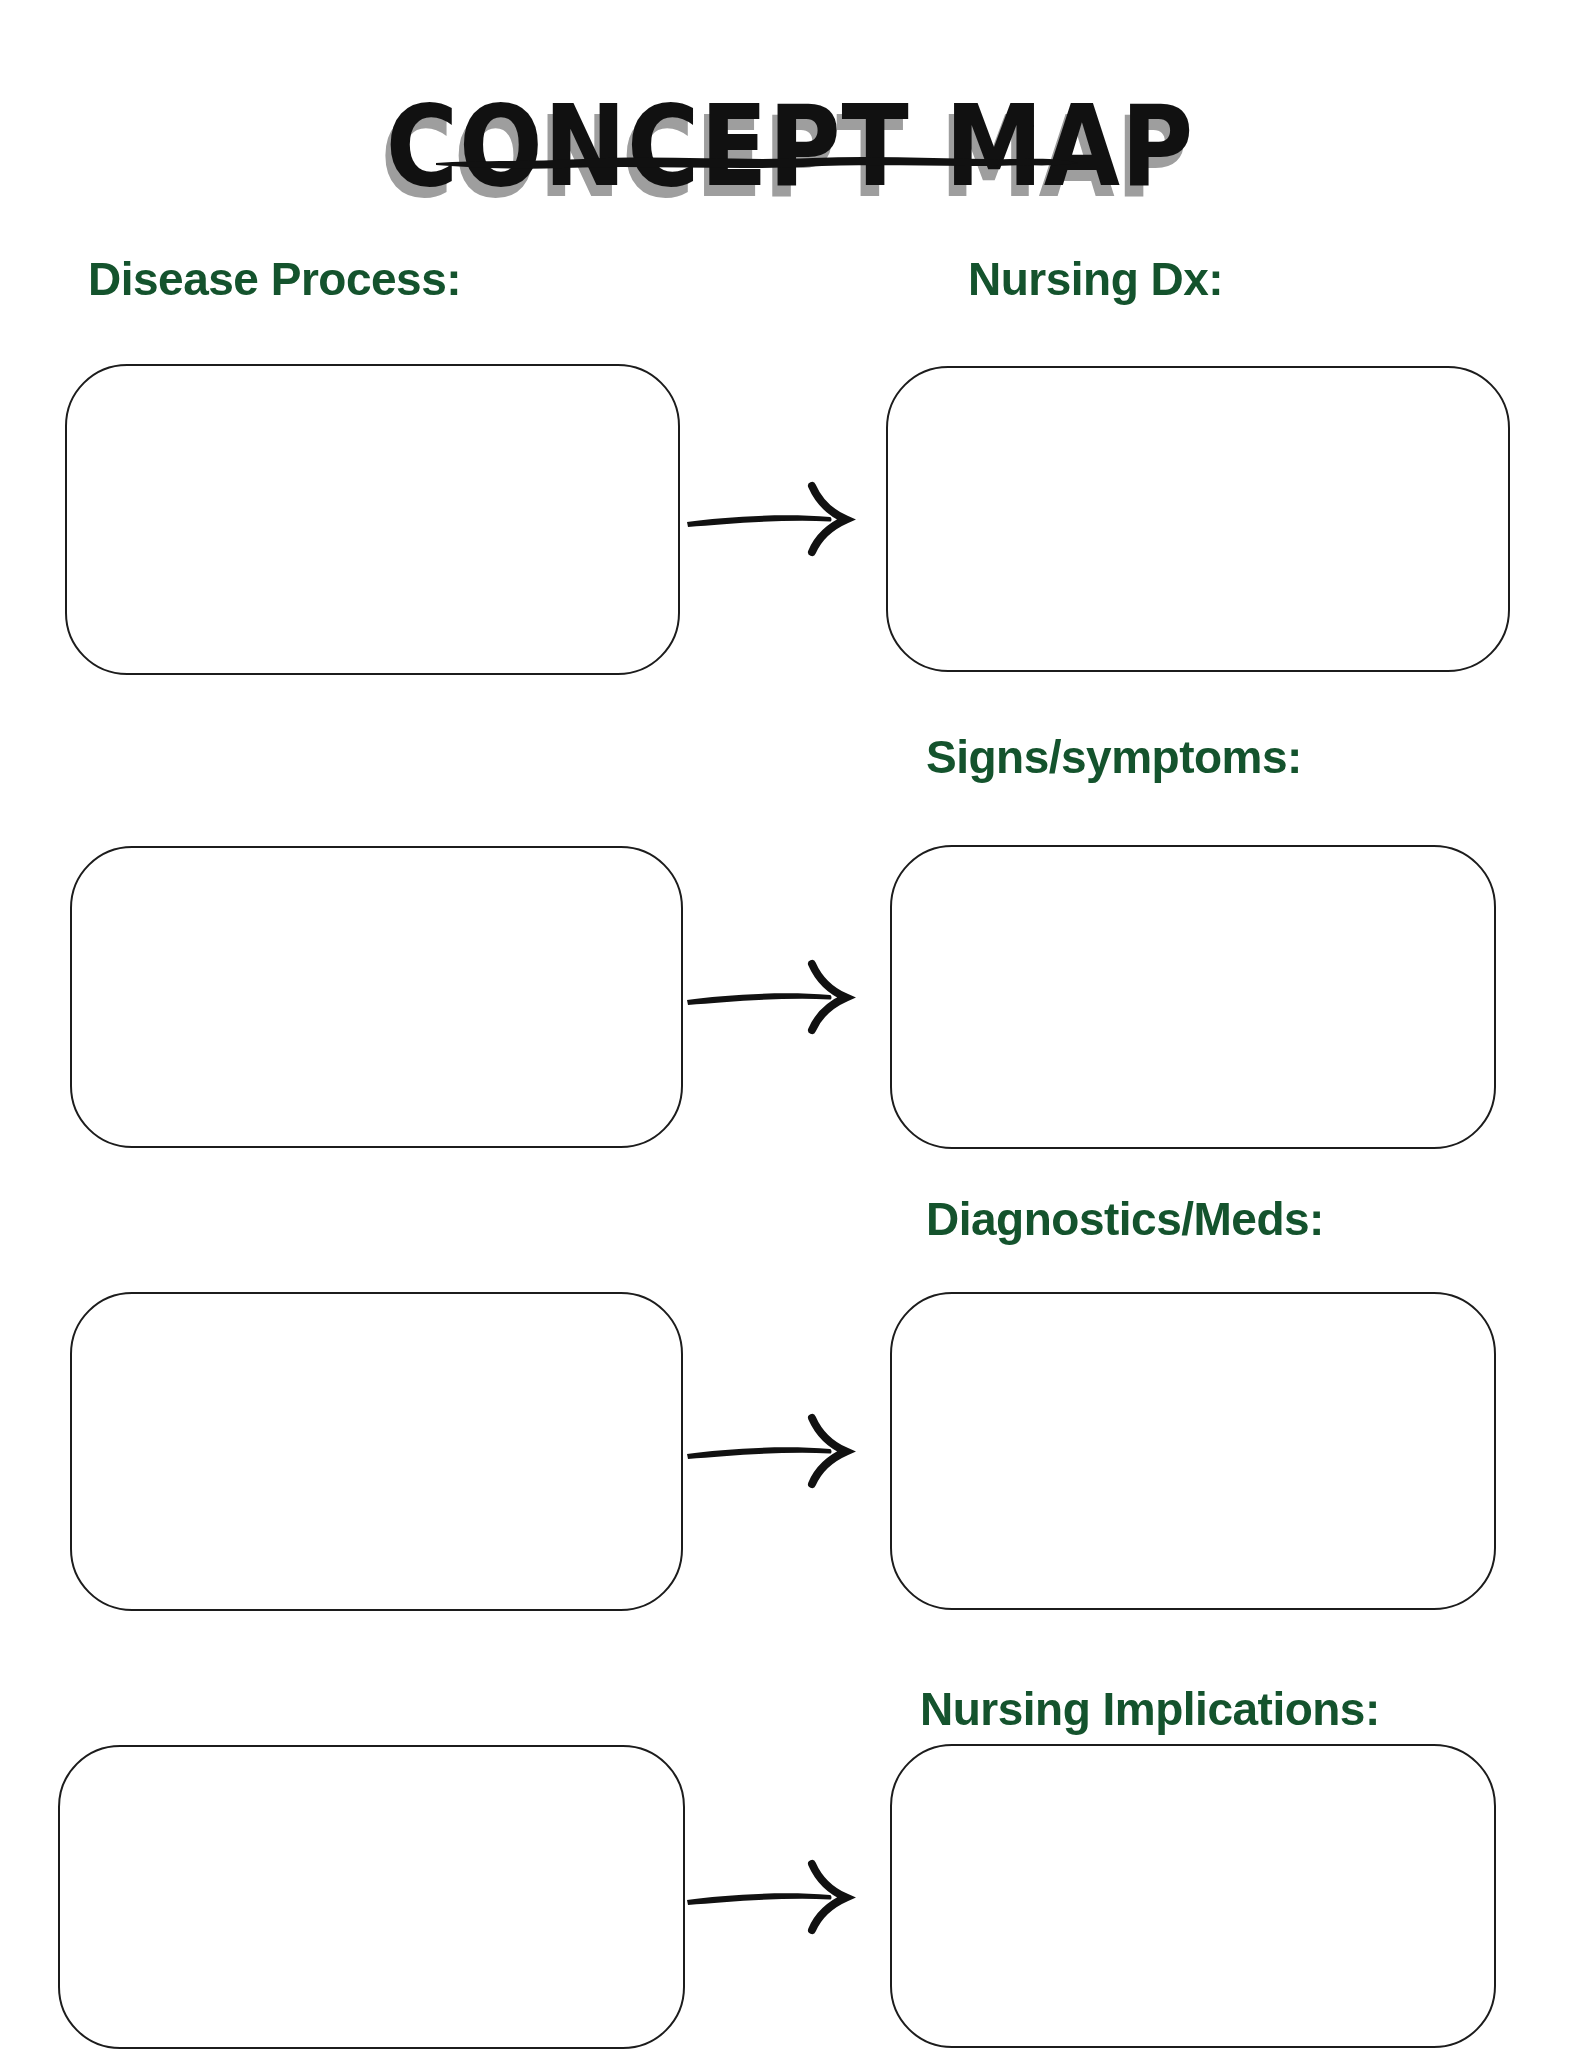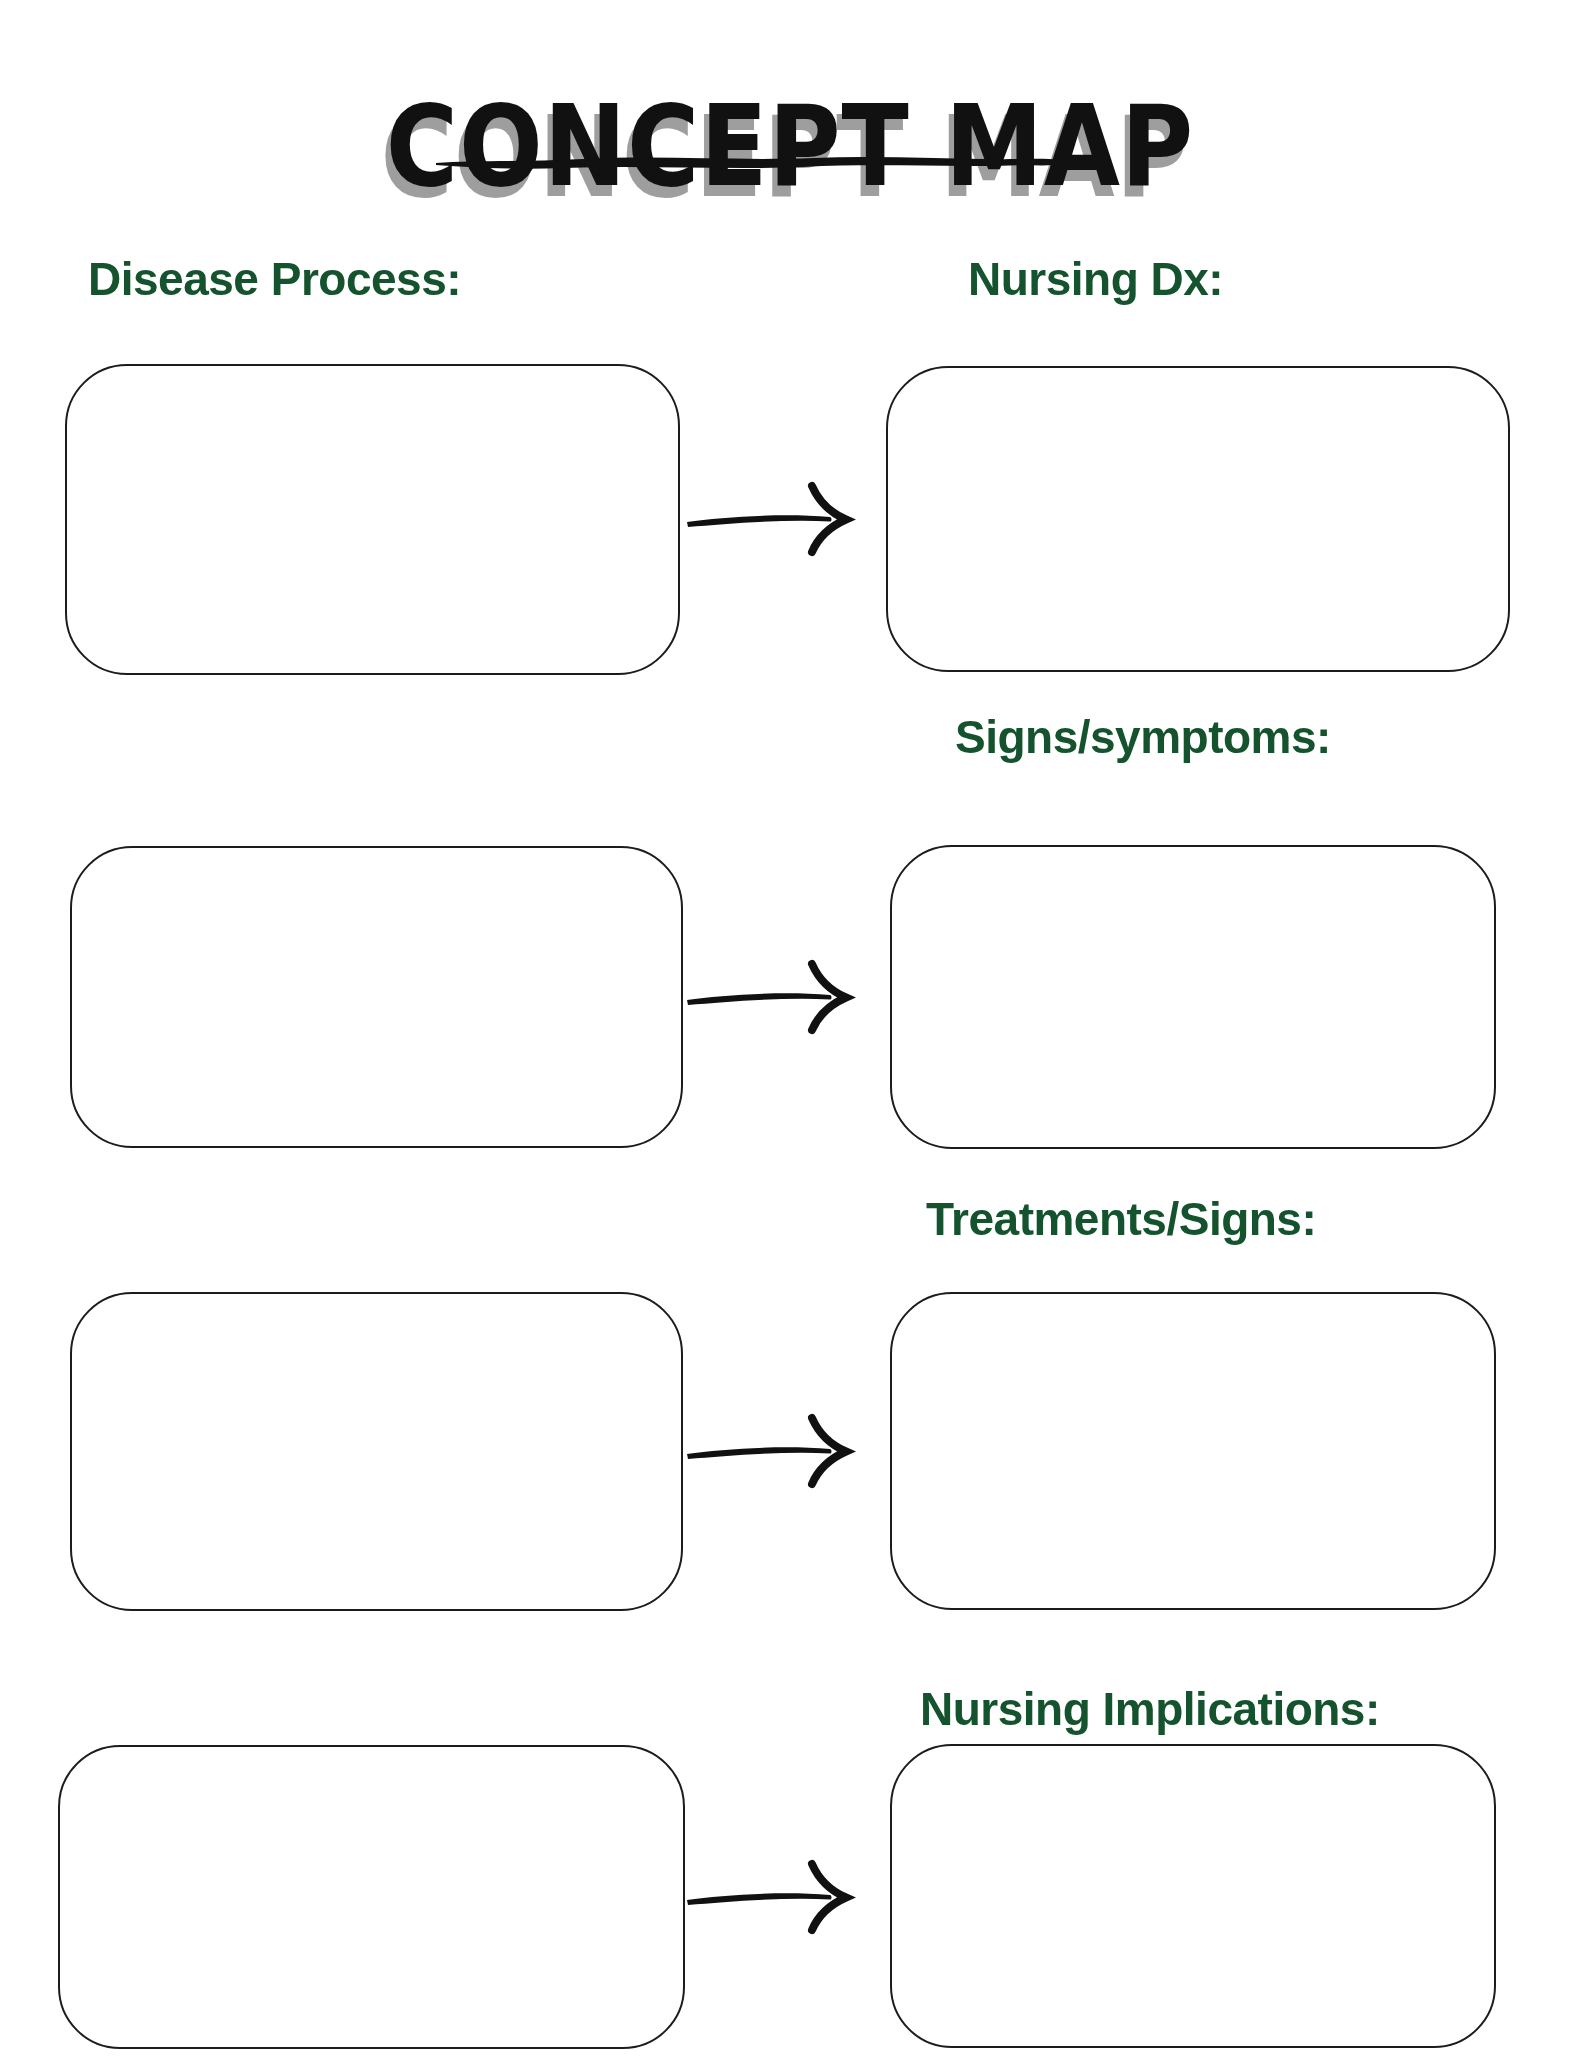--- a/index.html
+++ b/index.html
@@ -51,21 +51,21 @@
     position:absolute;
     width:185px; height:84px;
     left:682px;
   }
   
   .lbl-r1L{top:252px;left:88px;}   .lbl-r1R{top:252px;left:968px;}
   .box-r1L{left:65px; top:364px; width:615px; height:311px;}
   .box-r1R{left:886px;top:366px; width:624px; height:306px;}
   .arr-r1{top:477px;}
   
-  .lbl-r2L{top:736px;left:90px;}   .lbl-r2R{top:710px;left:926px;margin-left:29px;}
+  .lbl-r2L{top:736px;left:90px;}   .lbl-r2R{top:730px;left:926px;}
   .box-r2L{left:70px; top:846px; width:613px; height:302px;}
   .box-r2R{left:890px;top:845px; width:606px; height:304px;}
   .arr-r2{top:955px;}
   
   .lbl-r3L{top:1192px;left:97px;}  .lbl-r3R{top:1192px;left:926px;}
   .box-r3L{left:70px; top:1292px; width:613px; height:319px;}
   .box-r3R{left:890px;top:1292px; width:606px; height:318px;}
   .arr-r3{top:1409px;}
   
   .lbl-r4L{top:1648px;left:68px;}  .lbl-r4R{top:1682px;left:920px;}
@@ -97,21 +97,21 @@
   <div class="box box-r1R"><span></span></div>
 
   <div class="label lbl-r2R">Signs/symptoms:</div>
   <div class="box box-r2L"><span></span></div>
   <svg class="arrow arr-r2" viewBox="0 0 185 84" aria-hidden="true">
     <path fill="#111111" d="M5,45 C40,40 100,36 148,40 C150,40.5 150,44.5 148,44.5 C100,42 45,47 6,50 Z"></path>
     <path fill="none" stroke="#111111" stroke-width="8" stroke-linecap="round" d="M130,9 C137,25 149,36 164,42.5 C147,50 136,61 130,75"></path>
   </svg>
   <div class="box box-r2R"><span></span></div>
 
-  <div class="label lbl-r3R">Treatments/Signs:</div>
+  <div class="label lbl-r3R">Diagnostics/Meds:</div>
   <div class="box box-r3L"><span></span></div>
   <svg class="arrow arr-r3" viewBox="0 0 185 84" aria-hidden="true">
     <path fill="#111111" d="M5,45 C40,40 100,36 148,40 C150,40.5 150,44.5 148,44.5 C100,42 45,47 6,50 Z"></path>
     <path fill="none" stroke="#111111" stroke-width="8" stroke-linecap="round" d="M130,9 C137,25 149,36 164,42.5 C147,50 136,61 130,75"></path>
   </svg>
   <div class="box box-r3R"><span></span></div>
 
   <div class="label lbl-r4R">Nursing Implications:</div>
   <div class="box box-r4L"><span></span></div>
   <svg class="arrow arr-r4" viewBox="0 0 185 84" aria-hidden="true">

